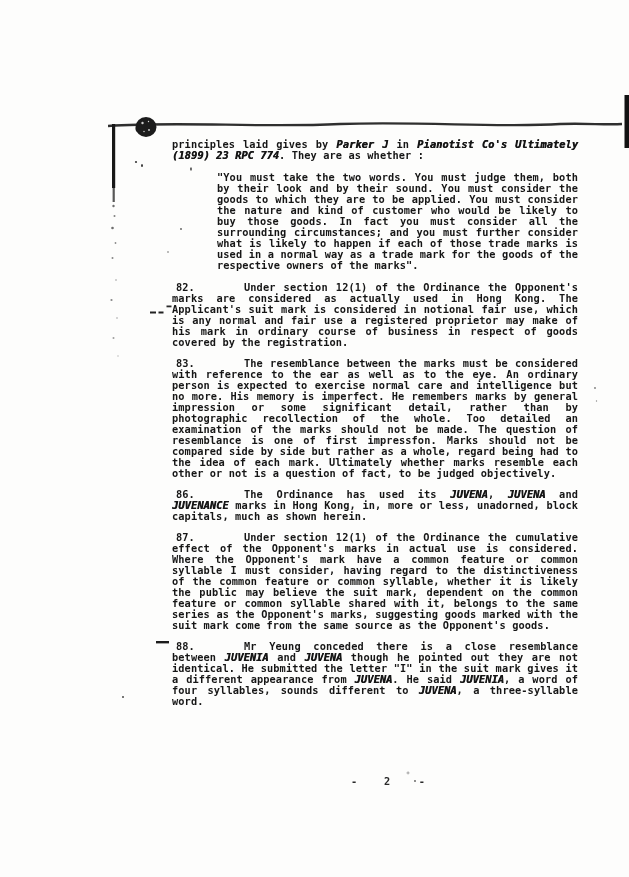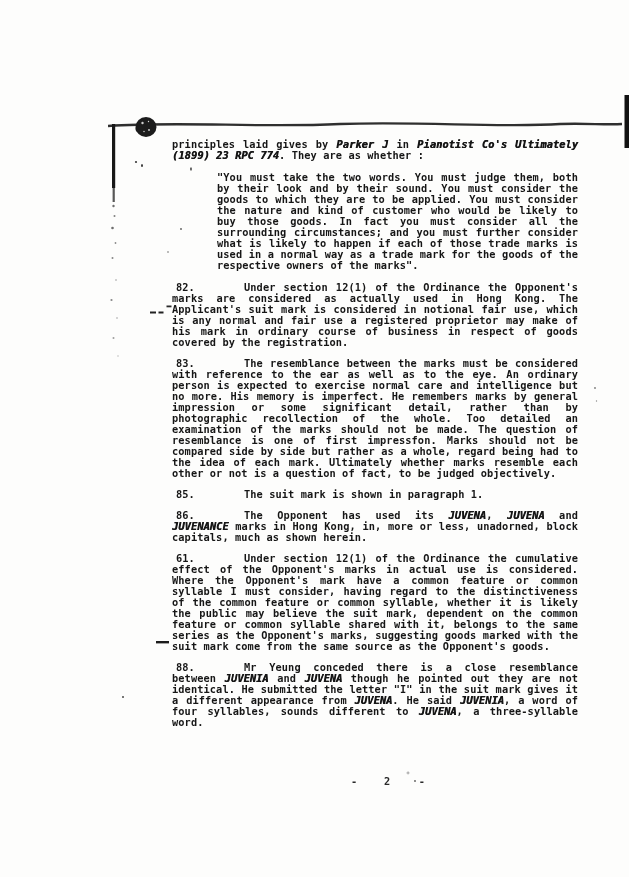--- a/index.html
+++ b/index.html
@@ -120,32 +120,28 @@
       <span class="pnum">82.</span>
       <span><span>Under section 12(1) of the Ordinance the Opponent's marks are considered as actually used in Hong Kong. The Applicant's suit mark is considered in notional fair use, which is any normal and fair use a registered proprietor may make of his mark in ordinary course of business in respect of goods covered by the registration.</span></span>
     </p>
 
     <p class="para">
       <span class="pnum">83.</span>
       <span><span>The resemblance between the marks must be considered with reference to the ear as well as to the eye. An ordinary person is expected to exercise normal care and intelligence but no more. His memory is imperfect. He remembers marks by general impression or some significant detail, rather than by photographic recollection of the whole. Too detailed an examination of the marks should not be made. The question of resemblance is one of first impressfon. Marks should not be compared side by side but rather as a whole, regard being had to the idea of each mark. Ultimately whether marks resemble each other or not is a question of fact, to be judged objectively.</span></span>
     </p>
 
 
+
     <p class="para">
-      <span class="pnum">85.</span>
-      <span><span>The suit mark is shown in paragraph 1.</span></span>
+      <span class="pnum">86.</span>
+      <span><span>The Ordinance has used its </span><span class="xb">JUVENA</span><span>, </span><span class="xb">JUVENA</span><span> and </span><span class="xb">JUVENANCE</span><span> marks in Hong Kong, in, more or less, unadorned, block capitals, much as shown herein.</span></span>
     </p>
 
     <p class="para">
-      <span class="pnum">86.</span>
-      <span><span>The Opponent has used its </span><span class="xb">JUVENA</span><span>, </span><span class="xb">JUVENA</span><span> and </span><span class="xb">JUVENANCE</span><span> marks in Hong Kong, in, more or less, unadorned, block capitals, much as shown herein.</span></span>
-    </p>
-
-    <p class="para">
-      <span class="pnum">61.</span>
+      <span class="pnum">87.</span>
       <span><span>Under section 12(1) of the Ordinance the cumulative effect of the Opponent's marks in actual use is considered. Where the Opponent's mark have a common feature or common syllable I must consider, having regard to the distinctiveness of the common feature or common syllable, whether it is likely the public may believe the suit mark, dependent on the common feature or common syllable shared with it, belongs to the same series as the Opponent's marks, suggesting goods marked with the suit mark come from the same source as the Opponent's goods.</span></span>
     </p>
 
     <p class="para">
       <span class="pnum">88.</span>
       <span><span>Mr Yeung conceded there is a close resemblance between </span><span class="xb">JUVENIA</span><span> and </span><span class="xb">JUVENA</span><span> though he pointed out they are not identical. He submitted the letter "I" in the suit mark gives it a different appearance from </span><span class="xb">JUVENA</span><span>. He said </span><span class="xb">JUVENIA</span><span>, a word of four syllables, sounds different to </span><span class="xb">JUVENA</span><span>, a three-syllable word.</span></span>
     </p>
 
   </div>
 

